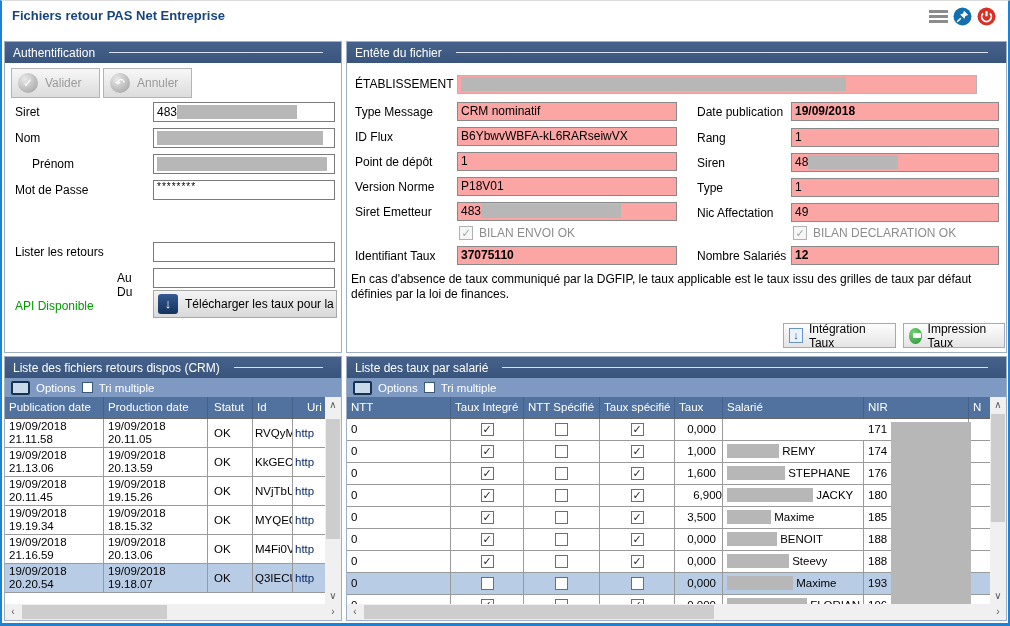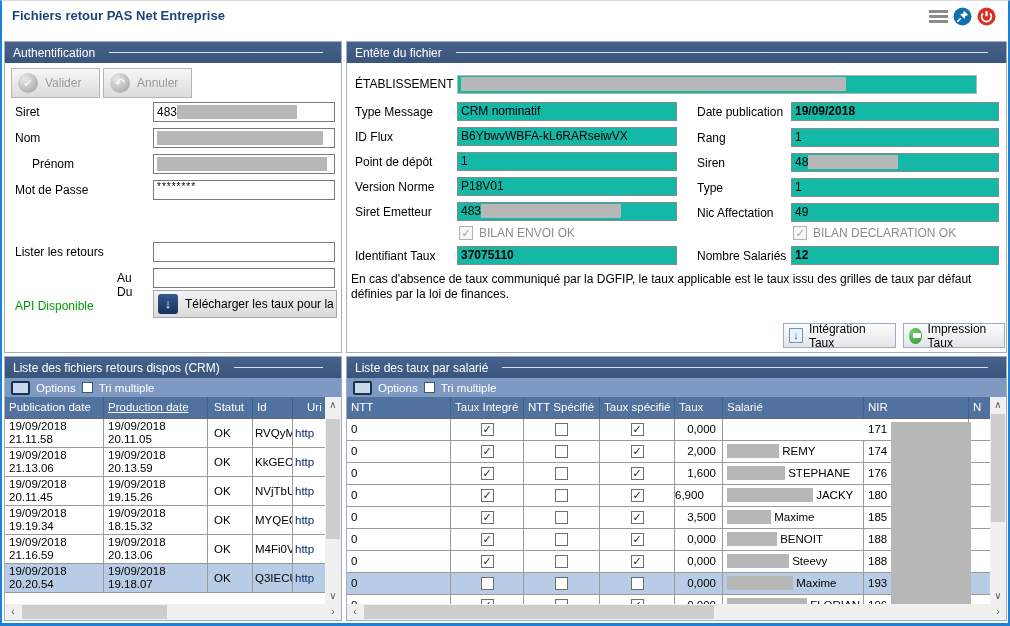--- a/index.html
+++ b/index.html
@@ -11,21 +11,21 @@
   .tb-icons{position:absolute;top:6px;right:12px;display:flex;gap:5px;align-items:center;}
   .menu-icon{width:19px;height:17px;display:flex;flex-direction:column;justify-content:space-between;padding:2px 0;cursor:pointer;}
   .menu-icon i{display:block;height:3px;background:#8c8c8c;}
   
   .panel{position:absolute;background:#fff;border:1px solid #9fb0c4;}
   .phead{position:absolute;left:0;top:0;right:0;height:21px;background:linear-gradient(#46628c,#3a557c);
     display:flex;align-items:center;color:#fff;padding:0 8px;}
   .phead .rule{flex:1;height:1px;background:#d9e1ec;margin:0 10px 0 14px;}
   .flabel{position:absolute;font-size:12px;white-space:nowrap;}
   .input{position:absolute;height:20px;background:#fff;border:1px solid #7a7a7a;font-size:12px;line-height:18px;padding-left:3px;overflow:hidden;white-space:nowrap;}
-  .ro{background:#14b8a6;border:1px solid #898989;height:19px;line-height:17px;}
+  .ro{background:#fca5a5;border:1px solid #898989;height:19px;line-height:17px;}
   .bold{font-weight:bold;}
   .redact{display:inline-block;background:#b7b7b7;height:14px;vertical-align:middle;margin-top:-2px;}
   .redact-abs{position:absolute;background:#b7b7b7;}
   
   .gbtn{position:absolute;height:30px;background:linear-gradient(#f7f7f7,#dcdcdc);border:1px solid #b4b4b4;
     display:flex;align-items:center;gap:7px;padding:0 10px 0 6px;color:#9a9a9a;font-size:12px;cursor:pointer;}
   .gico{width:20px;height:20px;border-radius:50%;background:radial-gradient(circle at 35% 30%,#e8e8e8,#9c9c9c);
     color:#fff;font-size:12px;line-height:20px;text-align:center;}
   .dlbtn{position:absolute;height:28px;background:linear-gradient(#f3f3f3,#d9d9d9);border:1px solid #a8a8a8;
     display:flex;align-items:center;gap:7px;padding:0 4px;font-size:12px;color:#000;overflow:hidden;white-space:nowrap;cursor:pointer;}
@@ -204,21 +204,21 @@
         <span class="rule"></span>
     </div>
     <div class="toolbar">
       <span class="monitor"></span>
       <span>Options</span>
       <span class="wcb"></span>
       <span>Tri multiple</span>
     </div>
     <div class="colhead" style="width:320px;">
       <div class="hc" style="width:99px;">Publication date</div>
-      <div class="hc" style="width:104px;text-decoration:underline;">Production date</div>
+      <div class="hc" style="width:104px;">Production date</div>
       <div class="hc" style="width:45px;padding-left:6px;">Statut</div>
       <div class="hc" style="width:40px;">Id</div>
       <div class="hc" style="width:32px;padding-left:14px;border-right:none;">Uri</div>
     </div>
     <div class="rows" id="crm-rows" style="width:320px;">
         <div class="trow" style="height: 29px;">
           <div class="td" style="width:99px;padding:1px 0 0 4px;line-height:13px;">19/09/2018<br>21.11.58</div>
           <div class="td" style="width:104px;padding:1px 0 0 4px;line-height:13px;">19/09/2018<br>20.11.05</div>
           <div class="td" style="width:45px;line-height:28px;padding-left:6px;">OK</div>
           <div class="td" style="width:40px;line-height:28px;padding-left:2px;">RVQyMVI</div>
@@ -305,41 +305,41 @@
           <div class="td" style="width:48px;line-height:21px;text-align:right;padding-right:6px;">0,000</div>
           <div class="td" style="width:141px;line-height:21px;padding-left:4px;margin-top:48px;"><span class="redact" style="width:88px;"></span> VIVIAN</div>
           <div class="td" style="width:105px;line-height:21px;padding-left:4px;">171</div>
           <div class="td" style="width:21px;border-right:none;"></div>
         </div>
         <div class="trow" style="height: 22px;">
           <div class="td" style="width:104px;line-height:21px;padding-left:4px;">0</div>
           <div class="td" style="width:73px;text-align:center;line-height:21px;"><span class="cbox" style="position:static;display:inline-block;vertical-align:middle;">✓</span></div>
           <div class="td" style="width:76px;text-align:center;line-height:21px;"><span class="cbox" style="position:static;display:inline-block;vertical-align:middle;"></span></div>
           <div class="td" style="width:75px;text-align:center;line-height:21px;"><span class="cbox" style="position:static;display:inline-block;vertical-align:middle;">✓</span></div>
-          <div class="td" style="width:48px;line-height:21px;text-align:right;padding-right:6px;">2,000</div>
+          <div class="td" style="width:48px;line-height:21px;text-align:right;padding-right:6px;">1,000</div>
           <div class="td" style="width:141px;line-height:21px;padding-left:4px;"><span class="redact" style="width:52px;"></span> REMY</div>
           <div class="td" style="width:105px;line-height:21px;padding-left:4px;">174</div>
           <div class="td" style="width:21px;border-right:none;"></div>
         </div>
         <div class="trow" style="height: 22px;">
           <div class="td" style="width:104px;line-height:21px;padding-left:4px;">0</div>
           <div class="td" style="width:73px;text-align:center;line-height:21px;"><span class="cbox" style="position:static;display:inline-block;vertical-align:middle;">✓</span></div>
           <div class="td" style="width:76px;text-align:center;line-height:21px;"><span class="cbox" style="position:static;display:inline-block;vertical-align:middle;"></span></div>
           <div class="td" style="width:75px;text-align:center;line-height:21px;"><span class="cbox" style="position:static;display:inline-block;vertical-align:middle;">✓</span></div>
           <div class="td" style="width:48px;line-height:21px;text-align:right;padding-right:6px;">1,600</div>
           <div class="td" style="width:141px;line-height:21px;padding-left:4px;"><span class="redact" style="width:58px;"></span> STEPHANE</div>
           <div class="td" style="width:105px;line-height:21px;padding-left:4px;">176</div>
           <div class="td" style="width:21px;border-right:none;"></div>
         </div>
         <div class="trow" style="height: 22px;">
           <div class="td" style="width:104px;line-height:21px;padding-left:4px;">0</div>
           <div class="td" style="width:73px;text-align:center;line-height:21px;"><span class="cbox" style="position:static;display:inline-block;vertical-align:middle;">✓</span></div>
           <div class="td" style="width:76px;text-align:center;line-height:21px;"><span class="cbox" style="position:static;display:inline-block;vertical-align:middle;"></span></div>
           <div class="td" style="width:75px;text-align:center;line-height:21px;"><span class="cbox" style="position:static;display:inline-block;vertical-align:middle;">✓</span></div>
-          <div class="td" style="width:48px;line-height:21px;text-align:left;padding-right:6px;">6,900</div>
+          <div class="td" style="width:48px;line-height:21px;text-align:right;">6,900</div>
           <div class="td" style="width:141px;line-height:21px;padding-left:4px;"><span class="redact" style="width:86px;"></span> JACKY</div>
           <div class="td" style="width:105px;line-height:21px;padding-left:4px;">180</div>
           <div class="td" style="width:21px;border-right:none;"></div>
         </div>
         <div class="trow" style="height: 22px;">
           <div class="td" style="width:104px;line-height:21px;padding-left:4px;">0</div>
           <div class="td" style="width:73px;text-align:center;line-height:21px;"><span class="cbox" style="position:static;display:inline-block;vertical-align:middle;">✓</span></div>
           <div class="td" style="width:76px;text-align:center;line-height:21px;"><span class="cbox" style="position:static;display:inline-block;vertical-align:middle;"></span></div>
           <div class="td" style="width:75px;text-align:center;line-height:21px;"><span class="cbox" style="position:static;display:inline-block;vertical-align:middle;">✓</span></div>
           <div class="td" style="width:48px;line-height:21px;text-align:right;padding-right:6px;">3,500</div>

